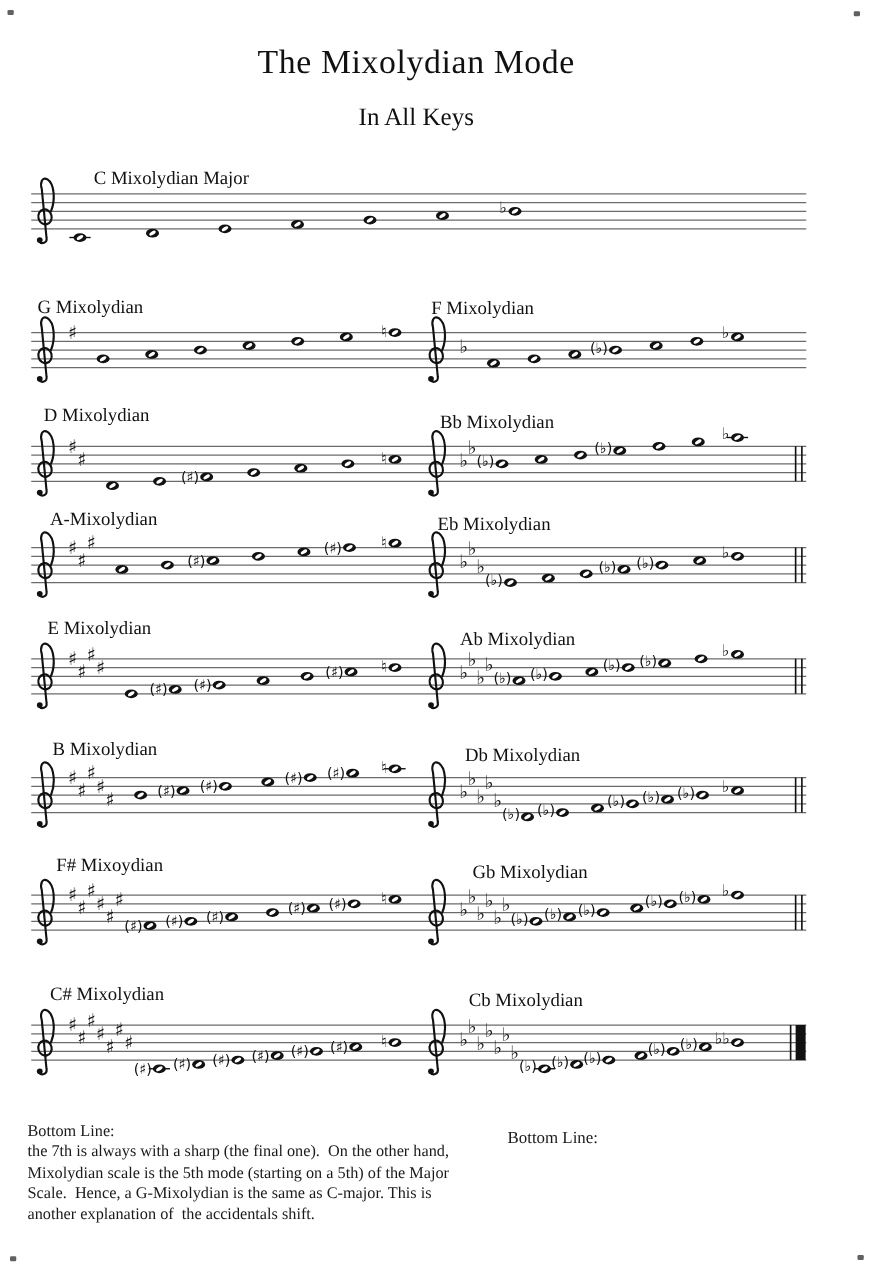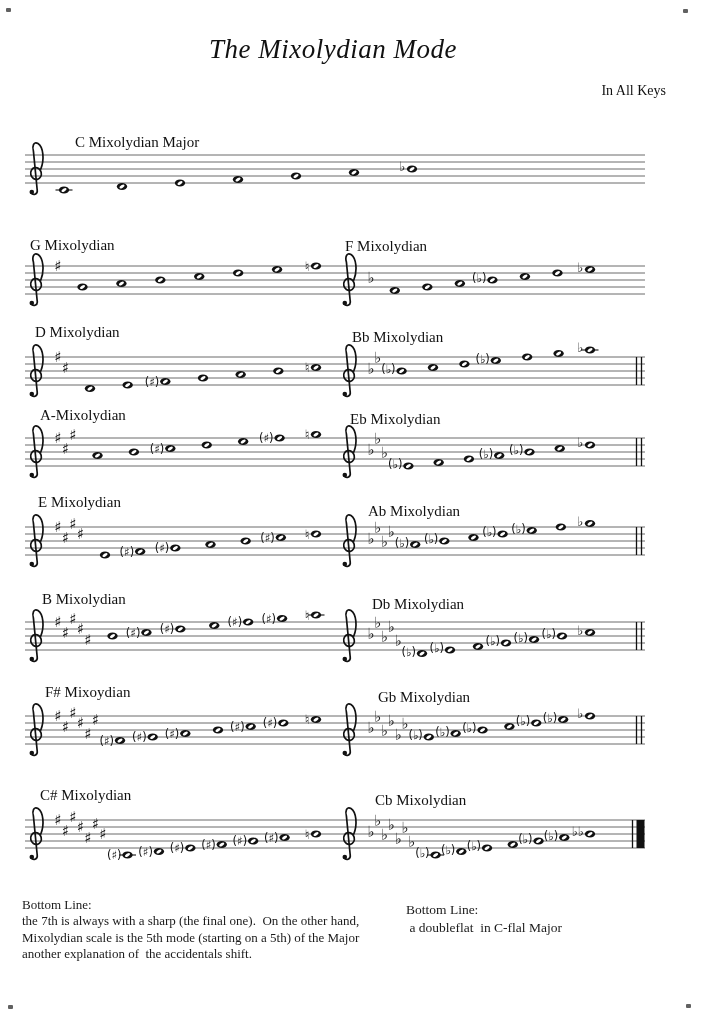--- a/index.html
+++ b/index.html
@@ -1,21 +1,21 @@
 <!DOCTYPE html>
 <html><head>
 <meta charset="utf-8">
 <style>
   html,body{margin:0;padding:0;background:#e8e8e8;}
   #page{position:relative;width:701px;height:1024px;background:#ffffff;overflow:hidden;
         font-family:"Liberation Serif","DejaVu Serif",serif;color:#111;}
   #title{position:absolute;top:34px;left:0;width:666px;text-align:center;
-         font-size:27px;font-weight:normal;margin:0;letter-spacing:.5px;font-style:italic;}
-  #subtitle{position:absolute;top:83px;left:0;width:666px;text-align:right;
-         font-size:14px;font-weight:normal;margin:0;}
+         font-size:27px;font-weight:normal;margin:0;letter-spacing:.5px;}
+  #subtitle{position:absolute;top:83px;left:0;width:666px;text-align:center;
+         font-size:20px;font-weight:normal;margin:0;}
   #score{position:absolute;left:0;top:0;width:701px;height:1024px;}
   .nb{position:absolute;color:#1a1a1a;}
   .nb div{white-space:pre-wrap;}
   #noteL{left:22px;top:897px;width:396px;font-size:13px;line-height:16.4px;}
   #noteR{left:406px;top:901px;width:286px;font-size:13.5px;line-height:17.5px;}
   .corner{position:absolute;width:5px;height:4px;background:#3a3a3a;border-radius:1px;opacity:.8;}
 </style>
 </head>
 <body>
 
@@ -753,24 +753,24 @@
         </g>
         <line x1="632.5" y1="820" x2="632.5" y2="848" stroke="#111111" stroke-width="1.3"></line>
         <rect x="636.5" y="820" width="8" height="28" fill="#111111"></rect>
       </g>
     </svg>
 
   <div id="noteL" class="nb">
       <div>Bottom Line:</div>
       <div>the 7th is always with a sharp (the final one).  On the other hand,</div>
       <div>Mixolydian scale is the 5th mode (starting on a 5th) of the Major</div>
+      <div>Scale.  Hence, a G-Mixolydian is the same as C-major. This is</div>
       <div>another explanation of  the accidentals shift.</div>
     </div>
   <div id="noteR" class="nb">
       <div>Bottom Line:</div>
-      <div> a doubleflat  in C-flal Major</div>
     </div>
 
   <div class="corner" style="left:6px;top:8px"></div>
   <div class="corner" style="left:683px;top:9px"></div>
   <div class="corner" style="left:8px;top:1005px"></div>
   <div class="corner" style="left:686px;top:1004px"></div>
 </div>
 
 </body></html>

